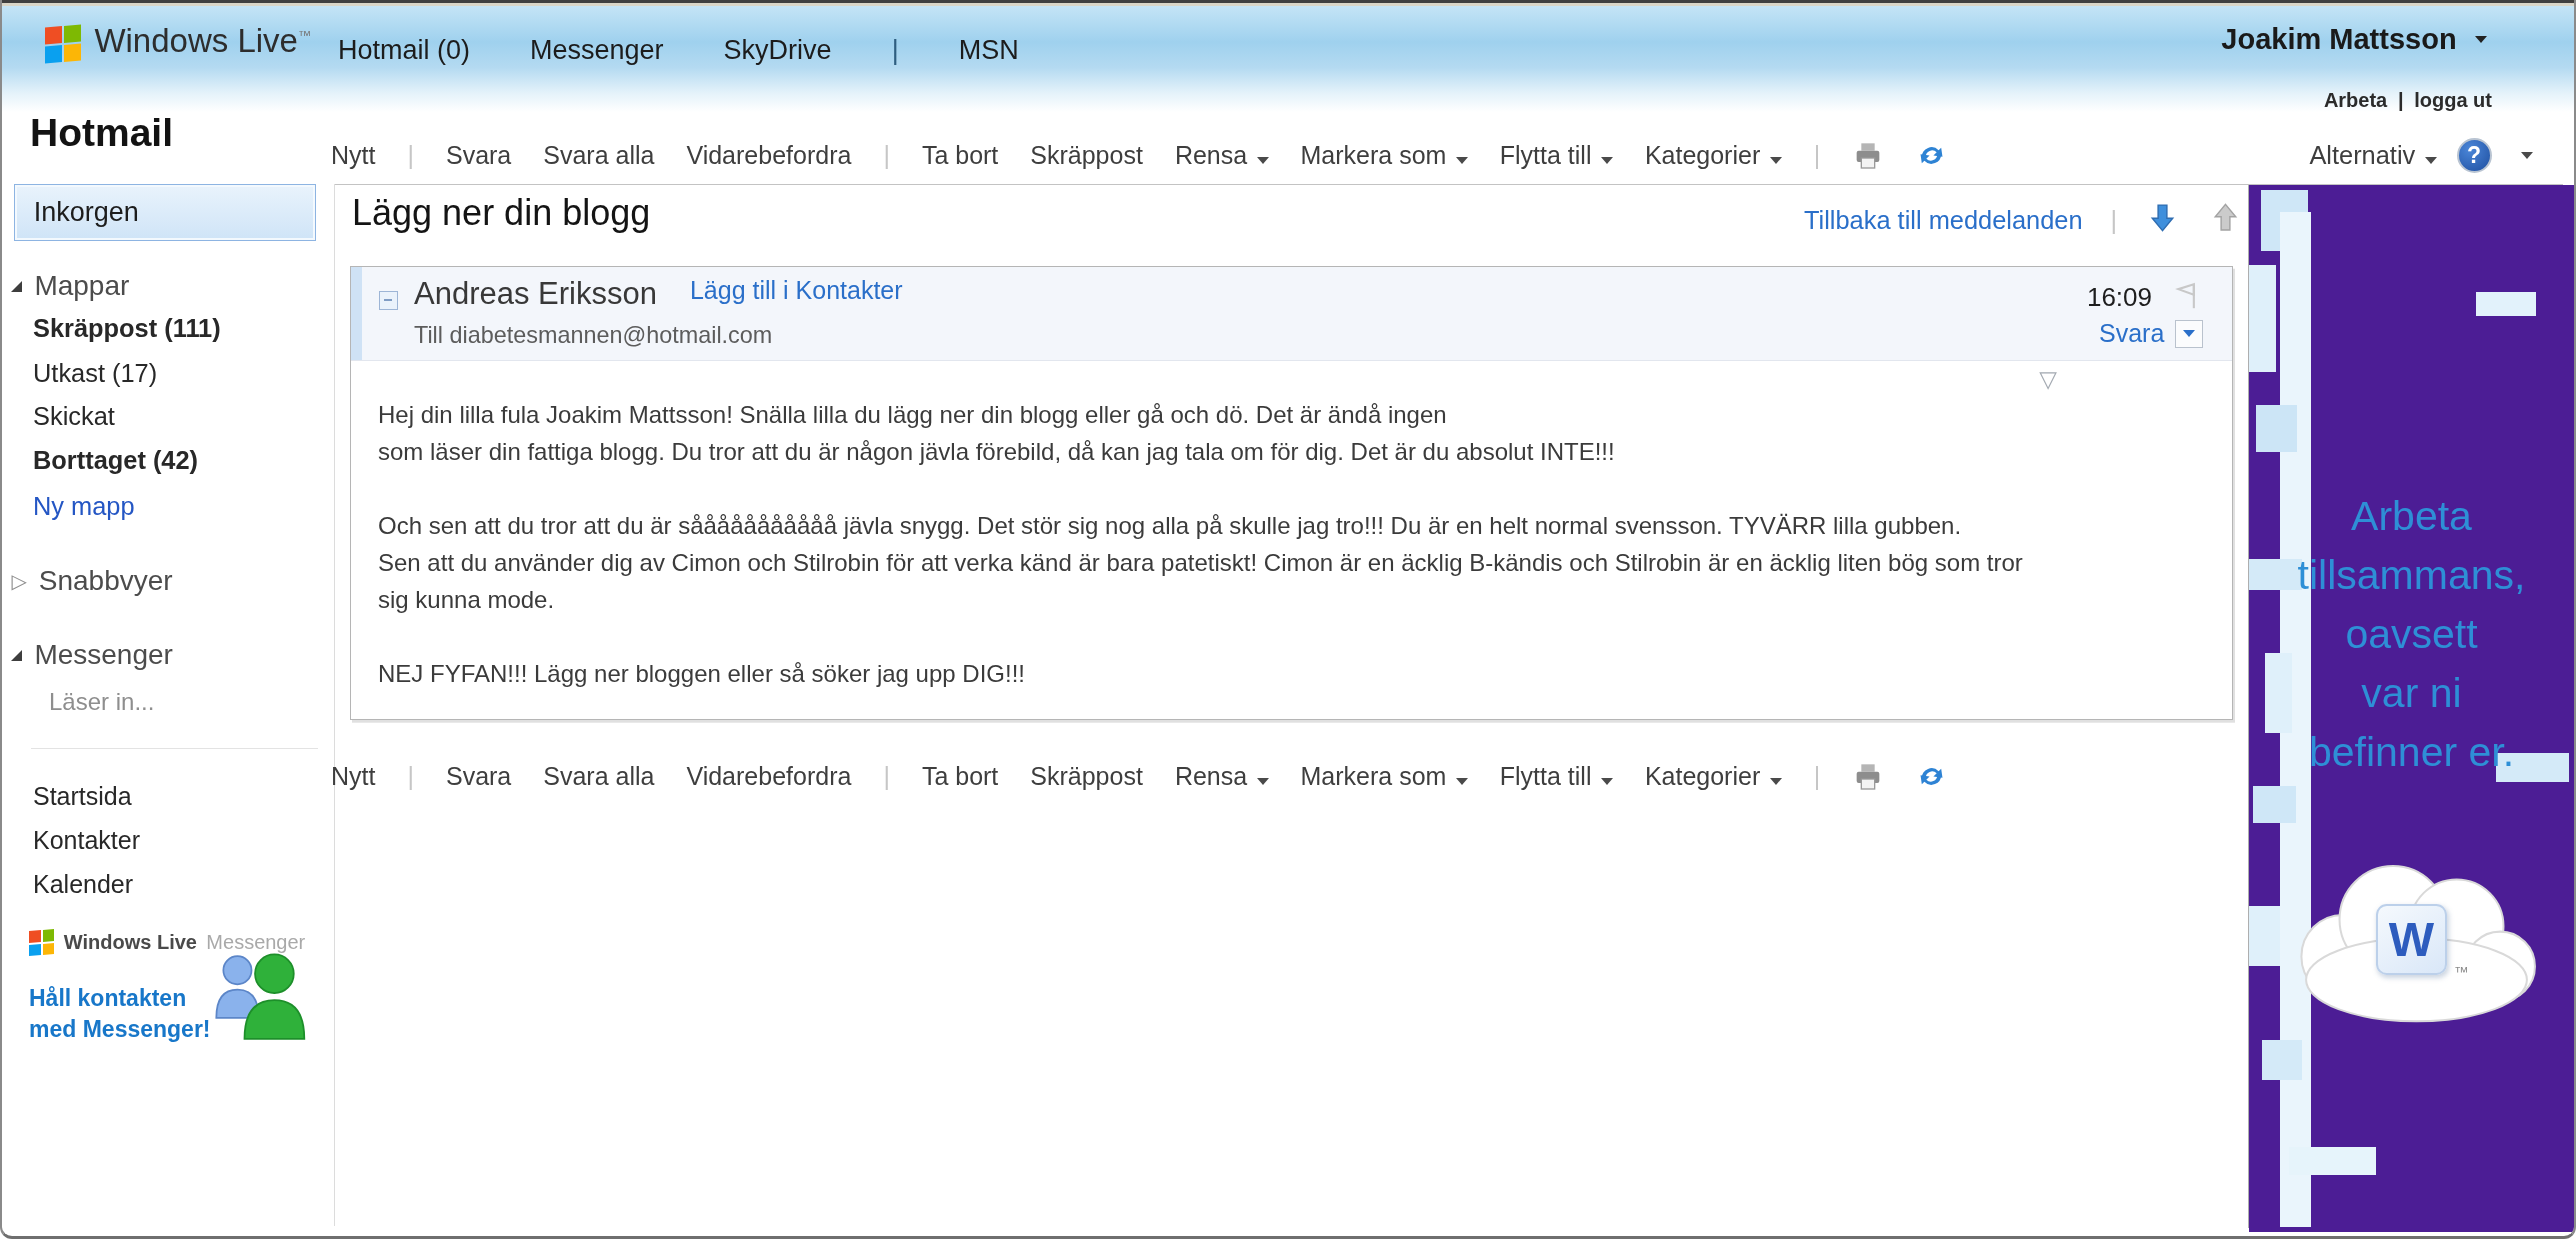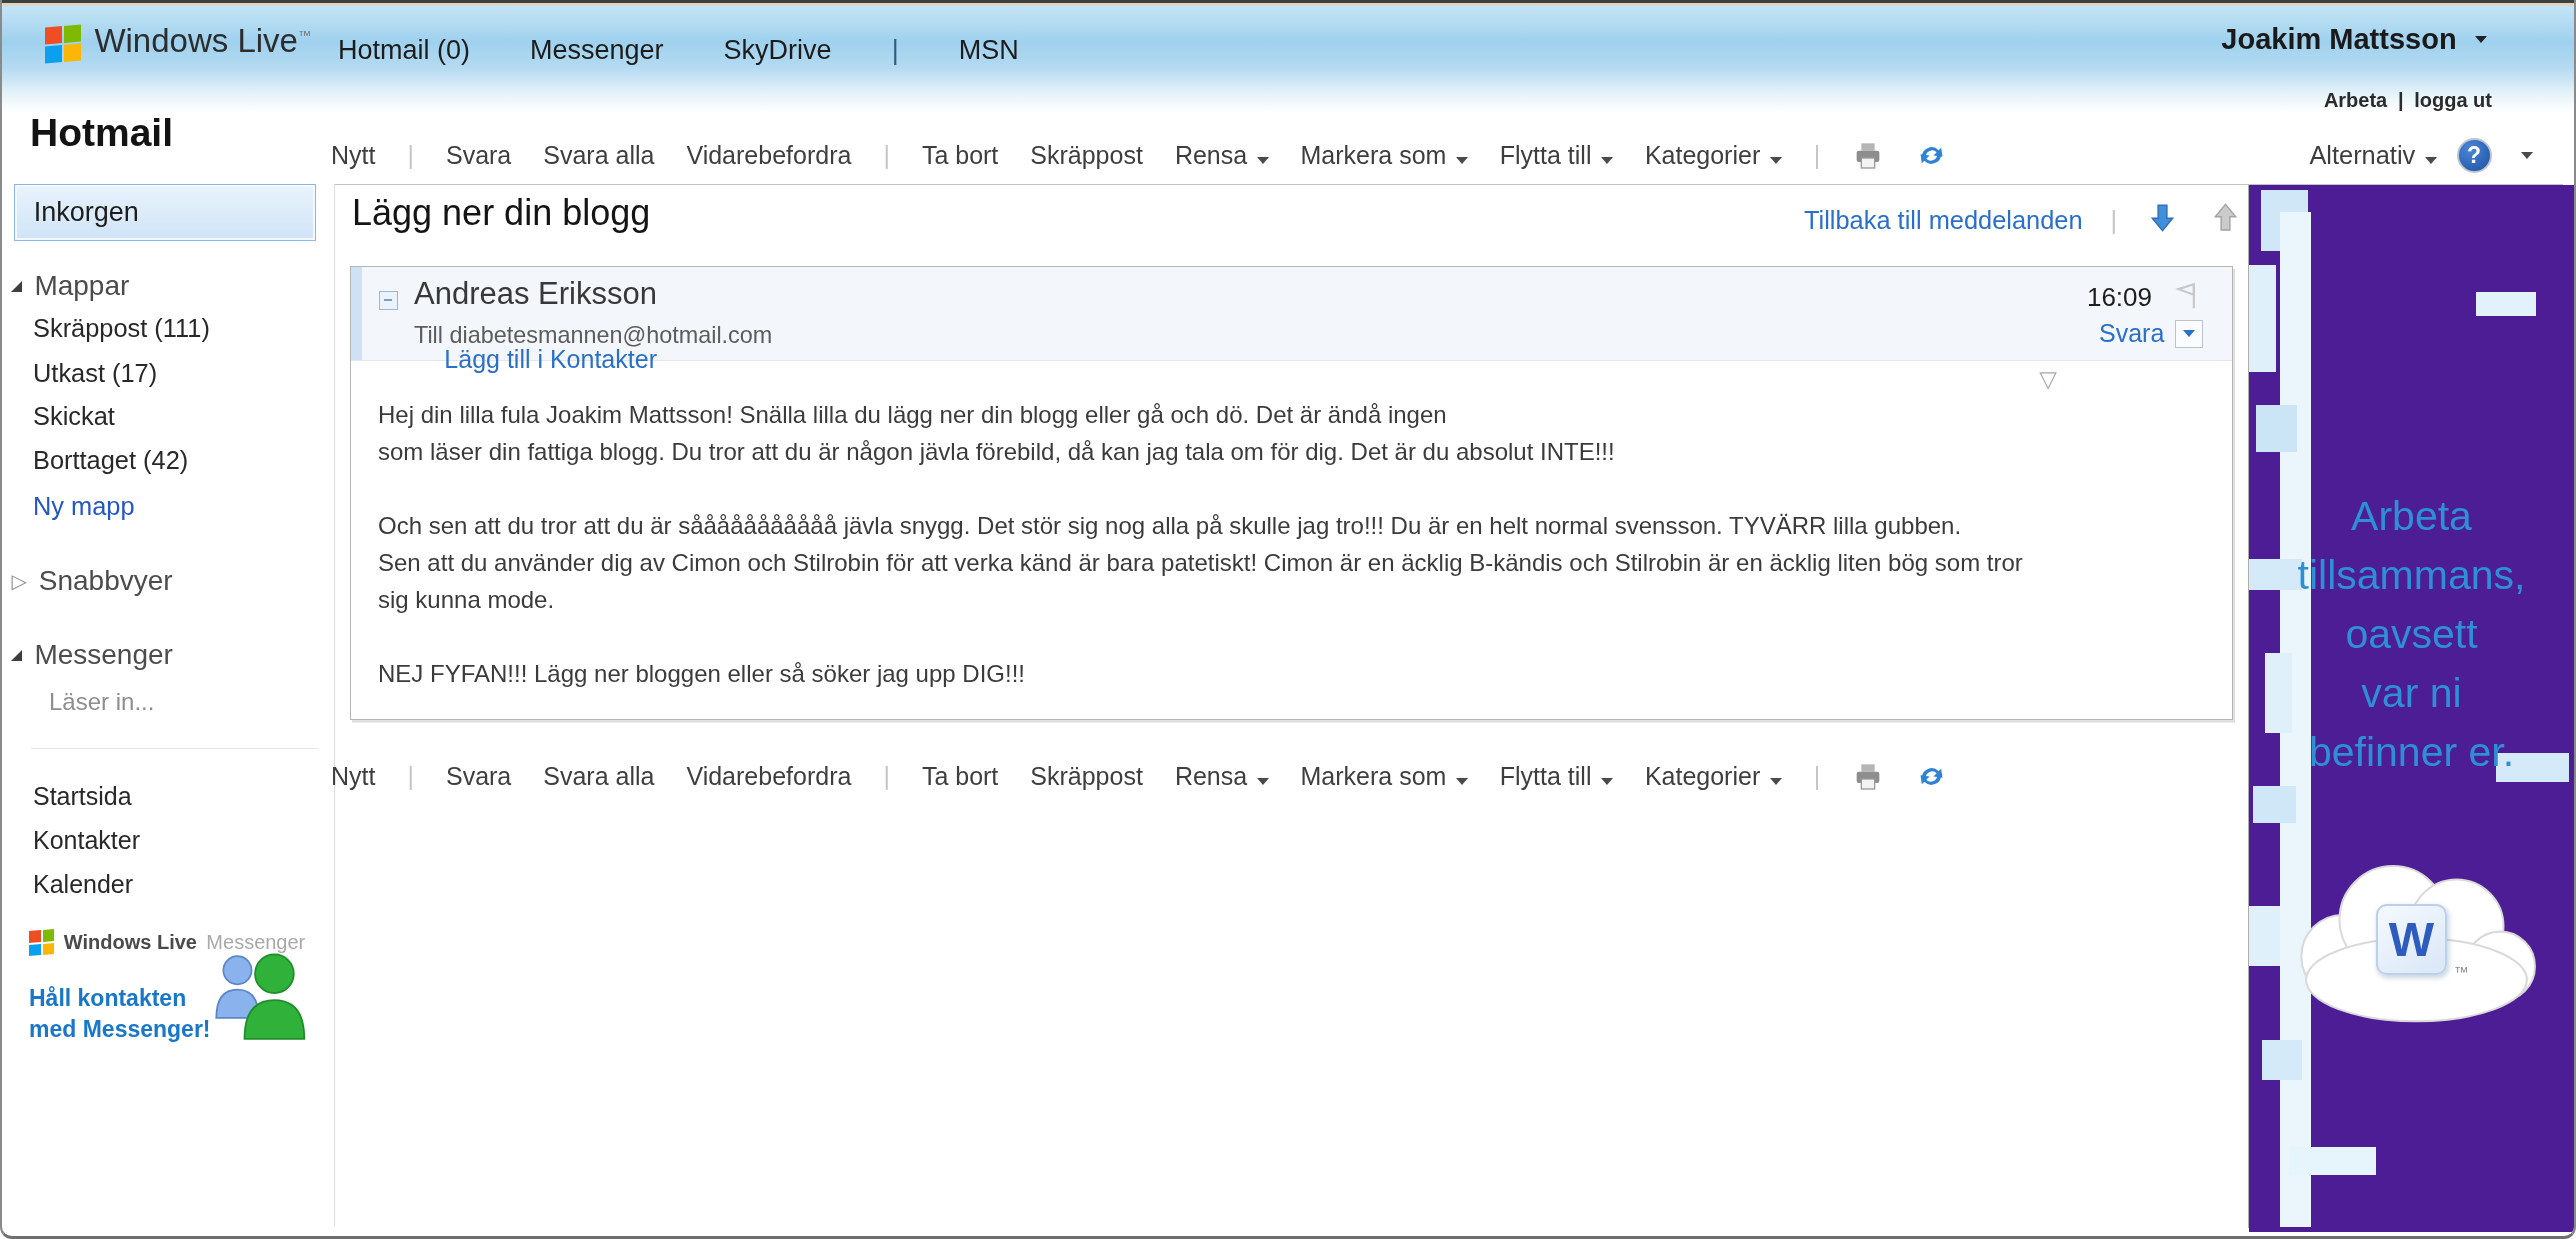--- a/index.html
+++ b/index.html
@@ -42,21 +42,21 @@
   
   .side-title{position:absolute;left:28px;top:111px;font-size:39px;font-weight:700;color:#131313;}
   .inbox{position:absolute;left:12px;top:184px;width:302px;height:57px;display:flex;align-items:center;
          padding-left:18.7px;font-size:27px;color:#1d1d1d;background:linear-gradient(#e9f3fc,#cfe4f7);
          border:1.3px solid #8db4e2;box-shadow:inset 0 0 0 2px #f3f9fe;}
   .tree-h{position:absolute;left:9.4px;display:flex;align-items:center;gap:12px;font-size:28px;color:#4c4c4c;}
   .tri-f{width:0;height:0;border-bottom:11.4px solid #3e3e3e;border-left:11.4px solid transparent;}
   .tri-o{color:#8f8f8f;font-size:20px;line-height:20px;}
   .tri-o::before{content:"▷";}
   .side-item{position:absolute;left:31px;font-size:25.4px;color:#282828;}
-  .b{font-weight:400;}
+  .b{font-weight:700;}
   .bluelink{color:#2456c4;}
   .grayed{color:#8e8e8e;font-size:24px;}
   .side-sep{position:absolute;left:29px;top:748px;width:287px;height:1.3px;background:#e3e3e3;}
   
   .wlm{position:absolute;left:27px;top:930px;width:281px;height:147px;}
   .wlm-row{display:flex;align-items:center;gap:9.4px;}
   .winflag.small{width:25.4px;height:25.4px;gap:2px;margin-top:0;}
   .wlm-b1{font-size:20px;font-weight:700;color:#4a4a4a;}
   .wlm-b2{font-size:20px;color:#a9a9a9;}
   .wlm-text{margin-top:28px;font-size:23px;font-weight:700;color:#1877c9;line-height:31px;}
@@ -67,21 +67,21 @@
   .subject{position:absolute;left:350px;top:192px;font-size:36px;color:#141414;}
   .backrow{position:absolute;left:1802px;top:200px;display:flex;align-items:center;gap:28px;font-size:25.4px;}
   .link{color:#2a6fc9;cursor:pointer;}
   
   .card{position:absolute;left:348px;top:266px;width:1883px;height:454px;background:#fff;
         border:1.3px solid #b5b5b5;box-shadow:2px 2.7px 0 #e0e0e0;}
   .card-header{position:absolute;left:0;top:0;right:0;height:94px;background:#f3f6fb;border-bottom:1.3px solid #e2e6ee;}
   .hstrip{position:absolute;left:0;top:0;bottom:0;width:10.7px;background:#cfe2f5;}
   .expand-box{position:absolute;left:28px;top:24px;width:18.7px;height:18.7px;border:1.3px solid #9db5d6;background:#eaf2fb;}
   .expand-box::after{content:"";display:block;width:8px;height:2px;background:#7f9cc4;margin:6.7px auto 0;}
-  .sender-row{position:absolute;left:63px;top:9.4px;display:flex;align-items:flex-end;gap:33px;flex-direction:column;}
+  .sender-row{position:absolute;left:63px;top:9.4px;display:flex;align-items:flex-start;gap:33px;}
   .sender{font-size:31px;color:#383838;}
   .addc{font-size:25px;}
   .toline{position:absolute;left:63px;top:55px;font-size:23.4px;color:#5c5c5c;}
   .time{position:absolute;right:80px;top:14.7px;font-size:26px;color:#1e1e1e;}
   .flagico{position:absolute;right:29px;top:13.4px;}
   .svararow{position:absolute;right:29px;top:52px;display:flex;align-items:center;gap:10.7px;font-size:25px;}
   .svara-dd{width:28px;height:28px;border:1.3px solid #b9c2cd;background:#fbfcfd;display:flex;align-items:center;justify-content:center;}
   .svara-dd .cdn{margin-left:0;border-top-color:#2a6fc9;}
   .msg-chevron{position:absolute;right:175px;top:99px;color:#a4aab2;font-size:23px;}
   .msg-chevron::before{content:"▽";}

